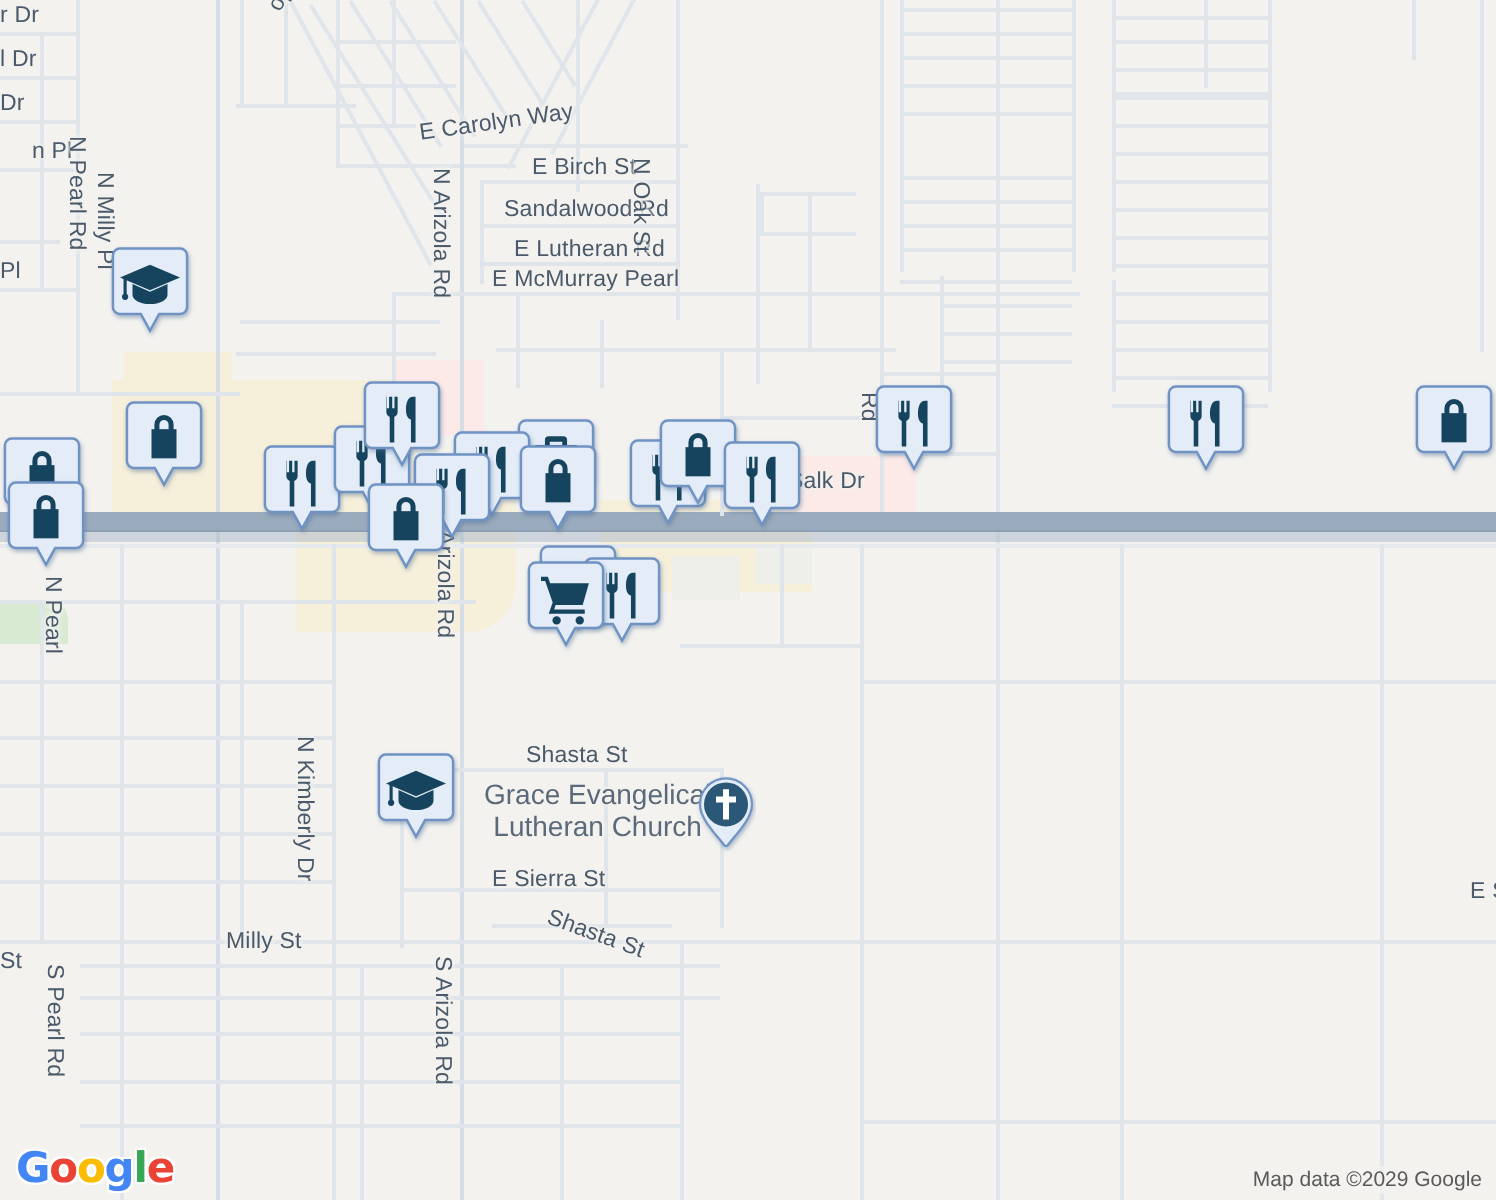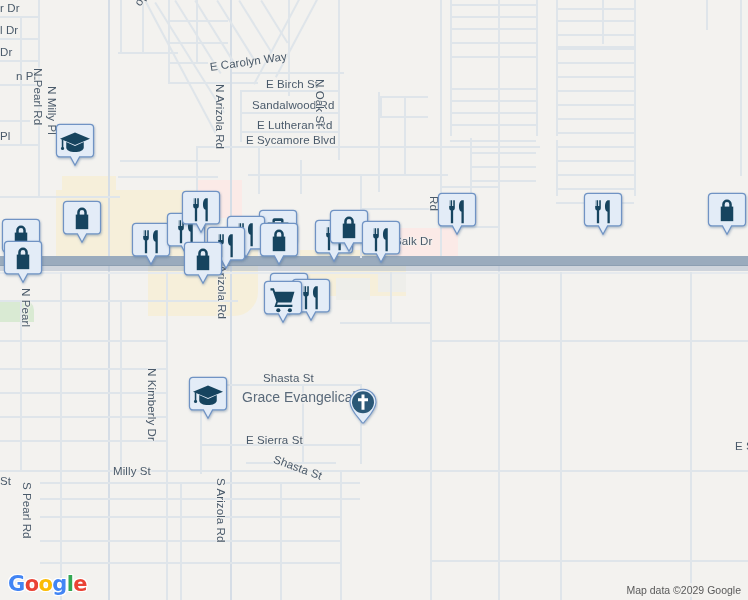--- a/index.html
+++ b/index.html
@@ -243,40 +243,41 @@
       <div class="lbl" style="left: 16px; top: 70px;">n Pl</div>
       <div class="lbl" style="left: 0px; top: 130px;">Pl</div>
       <div class="lbl rot90" style="left: 58px; top: 86px;">N Milly Pl</div>
       <div class="lbl rot90" style="left: 44px; top: 68px;">N Pearl Rd</div>
       <div class="lbl rot90" style="left: 32px; top: 288px;">N Pearl</div>
       <div class="lbl rot-60" style="left: 132px; top: 2px;">oppy St</div>
       <div class="lbl rot-8" style="left: 209px; top: 61px;">E Carolyn Way</div>
       <div class="lbl" style="left: 266px; top: 78px;">E Birch St</div>
       <div class="lbl" style="left: 252px; top: 99px;">Sandalwood Rd</div>
       <div class="lbl" style="left: 257px; top: 119px;">E Lutheran Rd</div>
-      <div class="lbl" style="left: 246px; top: 134px;">E Sycamore Blvd</div>
+      <div class="lbl" style="left: 246px; top: 134px;">E McMurray Pearl</div>
       <div class="lbl rot90" style="left: 226px; top: 84px;">N Arizola Rd</div>
       <div class="lbl rot90" style="left: 228px; top: 254px;">N Arizola Rd</div>
       <div class="lbl rot90" style="left: 326px; top: 79px;">N Oak St</div>
       <div class="lbl" style="left: 394px; top: 235px;">Salk Dr</div>
       <div class="lbl rot90" style="left: 440px; top: 196px;">Rd</div>
       <div class="lbl rot90" style="left: 158px; top: 368px;">N Kimberly Dr</div>
       <div class="lbl" style="left: 263px; top: 372px;">Shasta St</div>
       <div class="lbl" style="left: 246px; top: 434px;">E Sierra St</div>
       <div class="lbl rot20" style="left: 276px; top: 453px;">Shasta St</div>
       <div class="lbl" style="left: 113px; top: 465px;">Milly St</div>
       <div class="lbl" style="left: 0px; top: 475px;">St</div>
       <div class="lbl rot90" style="left: 33px; top: 482px;">S Pearl Rd</div>
       <div class="lbl rot90" style="left: 227px; top: 478px;">S Arizola Rd</div>
       <div class="lbl" style="left: 735px; top: 440px;">E S</div>
     </div>
 
   <div id="poi-labels">
       <div class="poi-label" style="left: 242px; top: 389px;">
         <div>Grace Evangelical</div>
+        <div>Lutheran Church</div>
       </div>
     </div>
 
   <div id="pins">
       <div class="pin" style="left: 54px; top: 123px; z-index: 10;">
         <svg width="42" height="50" viewBox="0 0 38 48">
           <defs>
             <filter id="sh0" x="-30%" y="-20%" width="170%" height="150%">
               <feDropShadow dx="0.6" dy="1.2" stdDeviation="1.1" flood-color="#4a6a90" flood-opacity="0.45"></feDropShadow>
             </filter>

